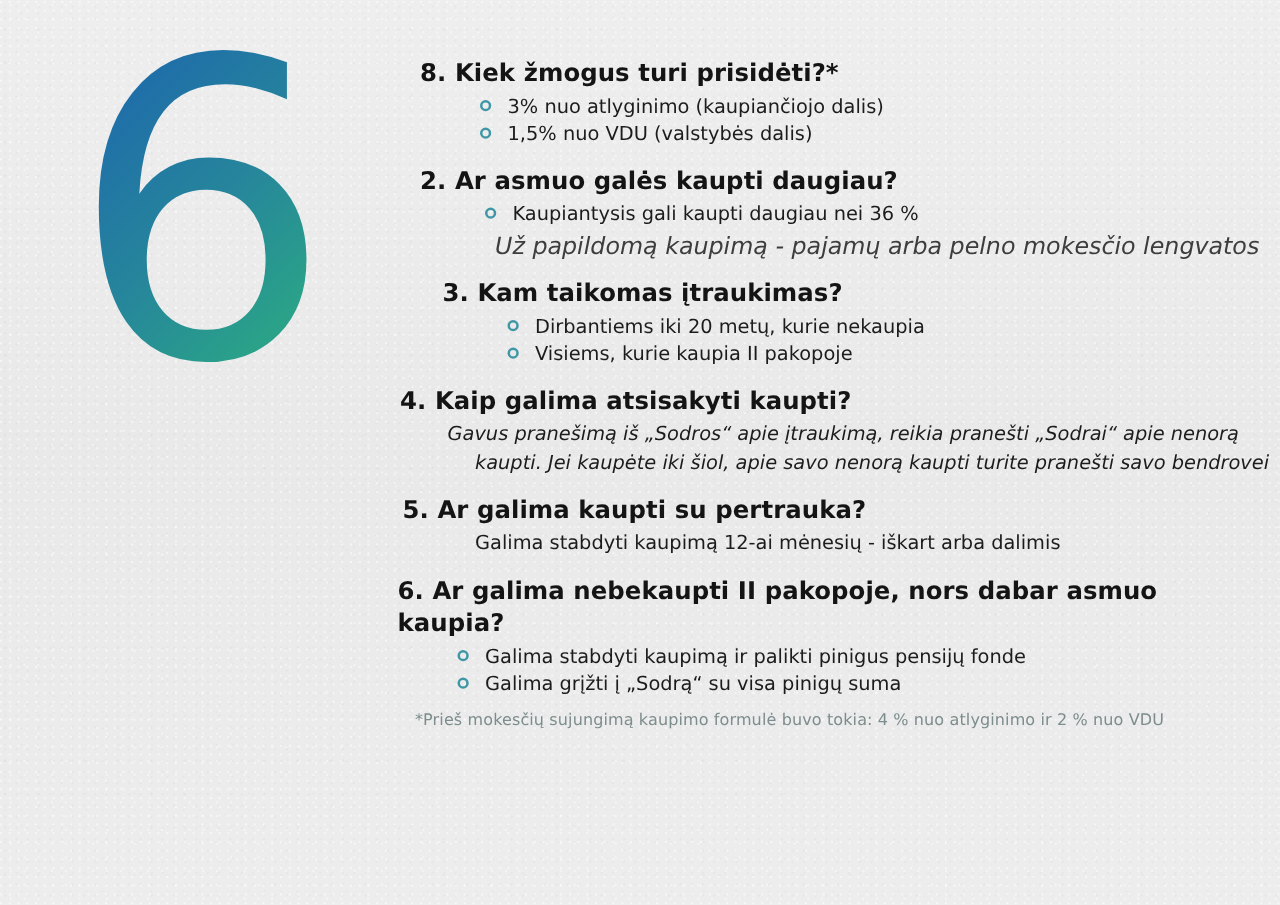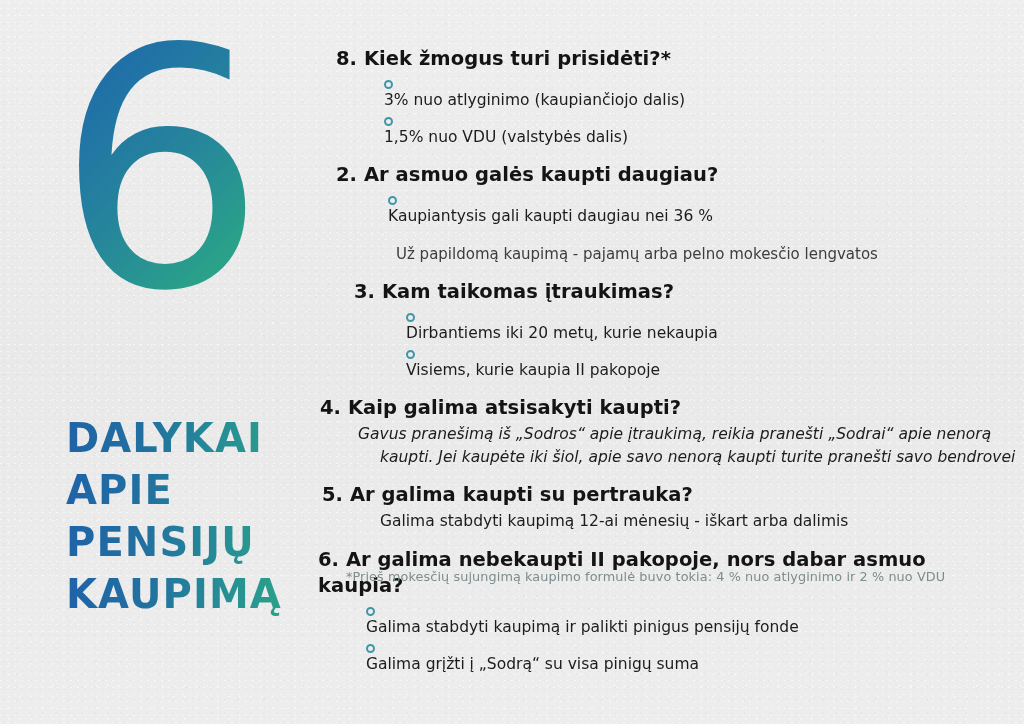--- a/index.html
+++ b/index.html
@@ -103,50 +103,50 @@
     list-style: none;
     margin: 0;
     padding: 0;
   }
   .bullet {
     display: flex;
     align-items: flex-start;
     font-size: 15.5px;
     line-height: 22px;
     color: #1c1c1c;
-    flex-direction: column;
   }
   .bullet-marker {
     flex: 0 0 auto;
     width: 9px;
     height: 9px;
     border: 2px solid #3f97a6;
     border-radius: 50%;
     margin: 6px 13px 0 0;
     box-sizing: border-box;
   }
   .bullet-text { flex: 1 1 auto; }
 
   .note-italic {
-    font-size: 15px;
+    font-style: italic;
+    font-size: 19px;
     line-height: 20px;
     color: #3d3d3d;
-    margin-top: 17px;
+    margin-top: 5px;
   }
 
   .para {
     font-size: 15.5px;
     line-height: 23px;
     color: #1c1c1c;
     margin: 1px 0 0 0;
   }
 
   #footnote {
     position: absolute;
-    left: 346px;
+    left: 332px;
     top: 568px;
     font-size: 12.8px;
     line-height: 18px;
     color: #7d8c8c;
     letter-spacing: .1px;
   }
 
   
   .q1 { margin-left: 18px; }
   .q2 { margin-left: 18px; }
@@ -167,26 +167,20 @@
 </style>
 </head>
 <body>
 
 <div id="slide">
 
   <div id="left-panel">
 
     <div id="big-numeral">6</div>
 
-    <div id="brand-title">
-      <span class="brand-line">DALYKAI</span>
-      <span class="brand-line">APIE</span>
-      <span class="brand-line">PENSIJŲ</span>
-      <span class="brand-line">KAUPIMĄ</span>
-    </div>
 
   </div>
 
   <div id="content">
 
     <div class="qblock q1">
       <div class="qheading">8. Kiek žmogus turi prisidėti?*</div>
       <ul class="bullets ind-1">
         <li class="bullet">
           <span class="bullet-marker"></span>

